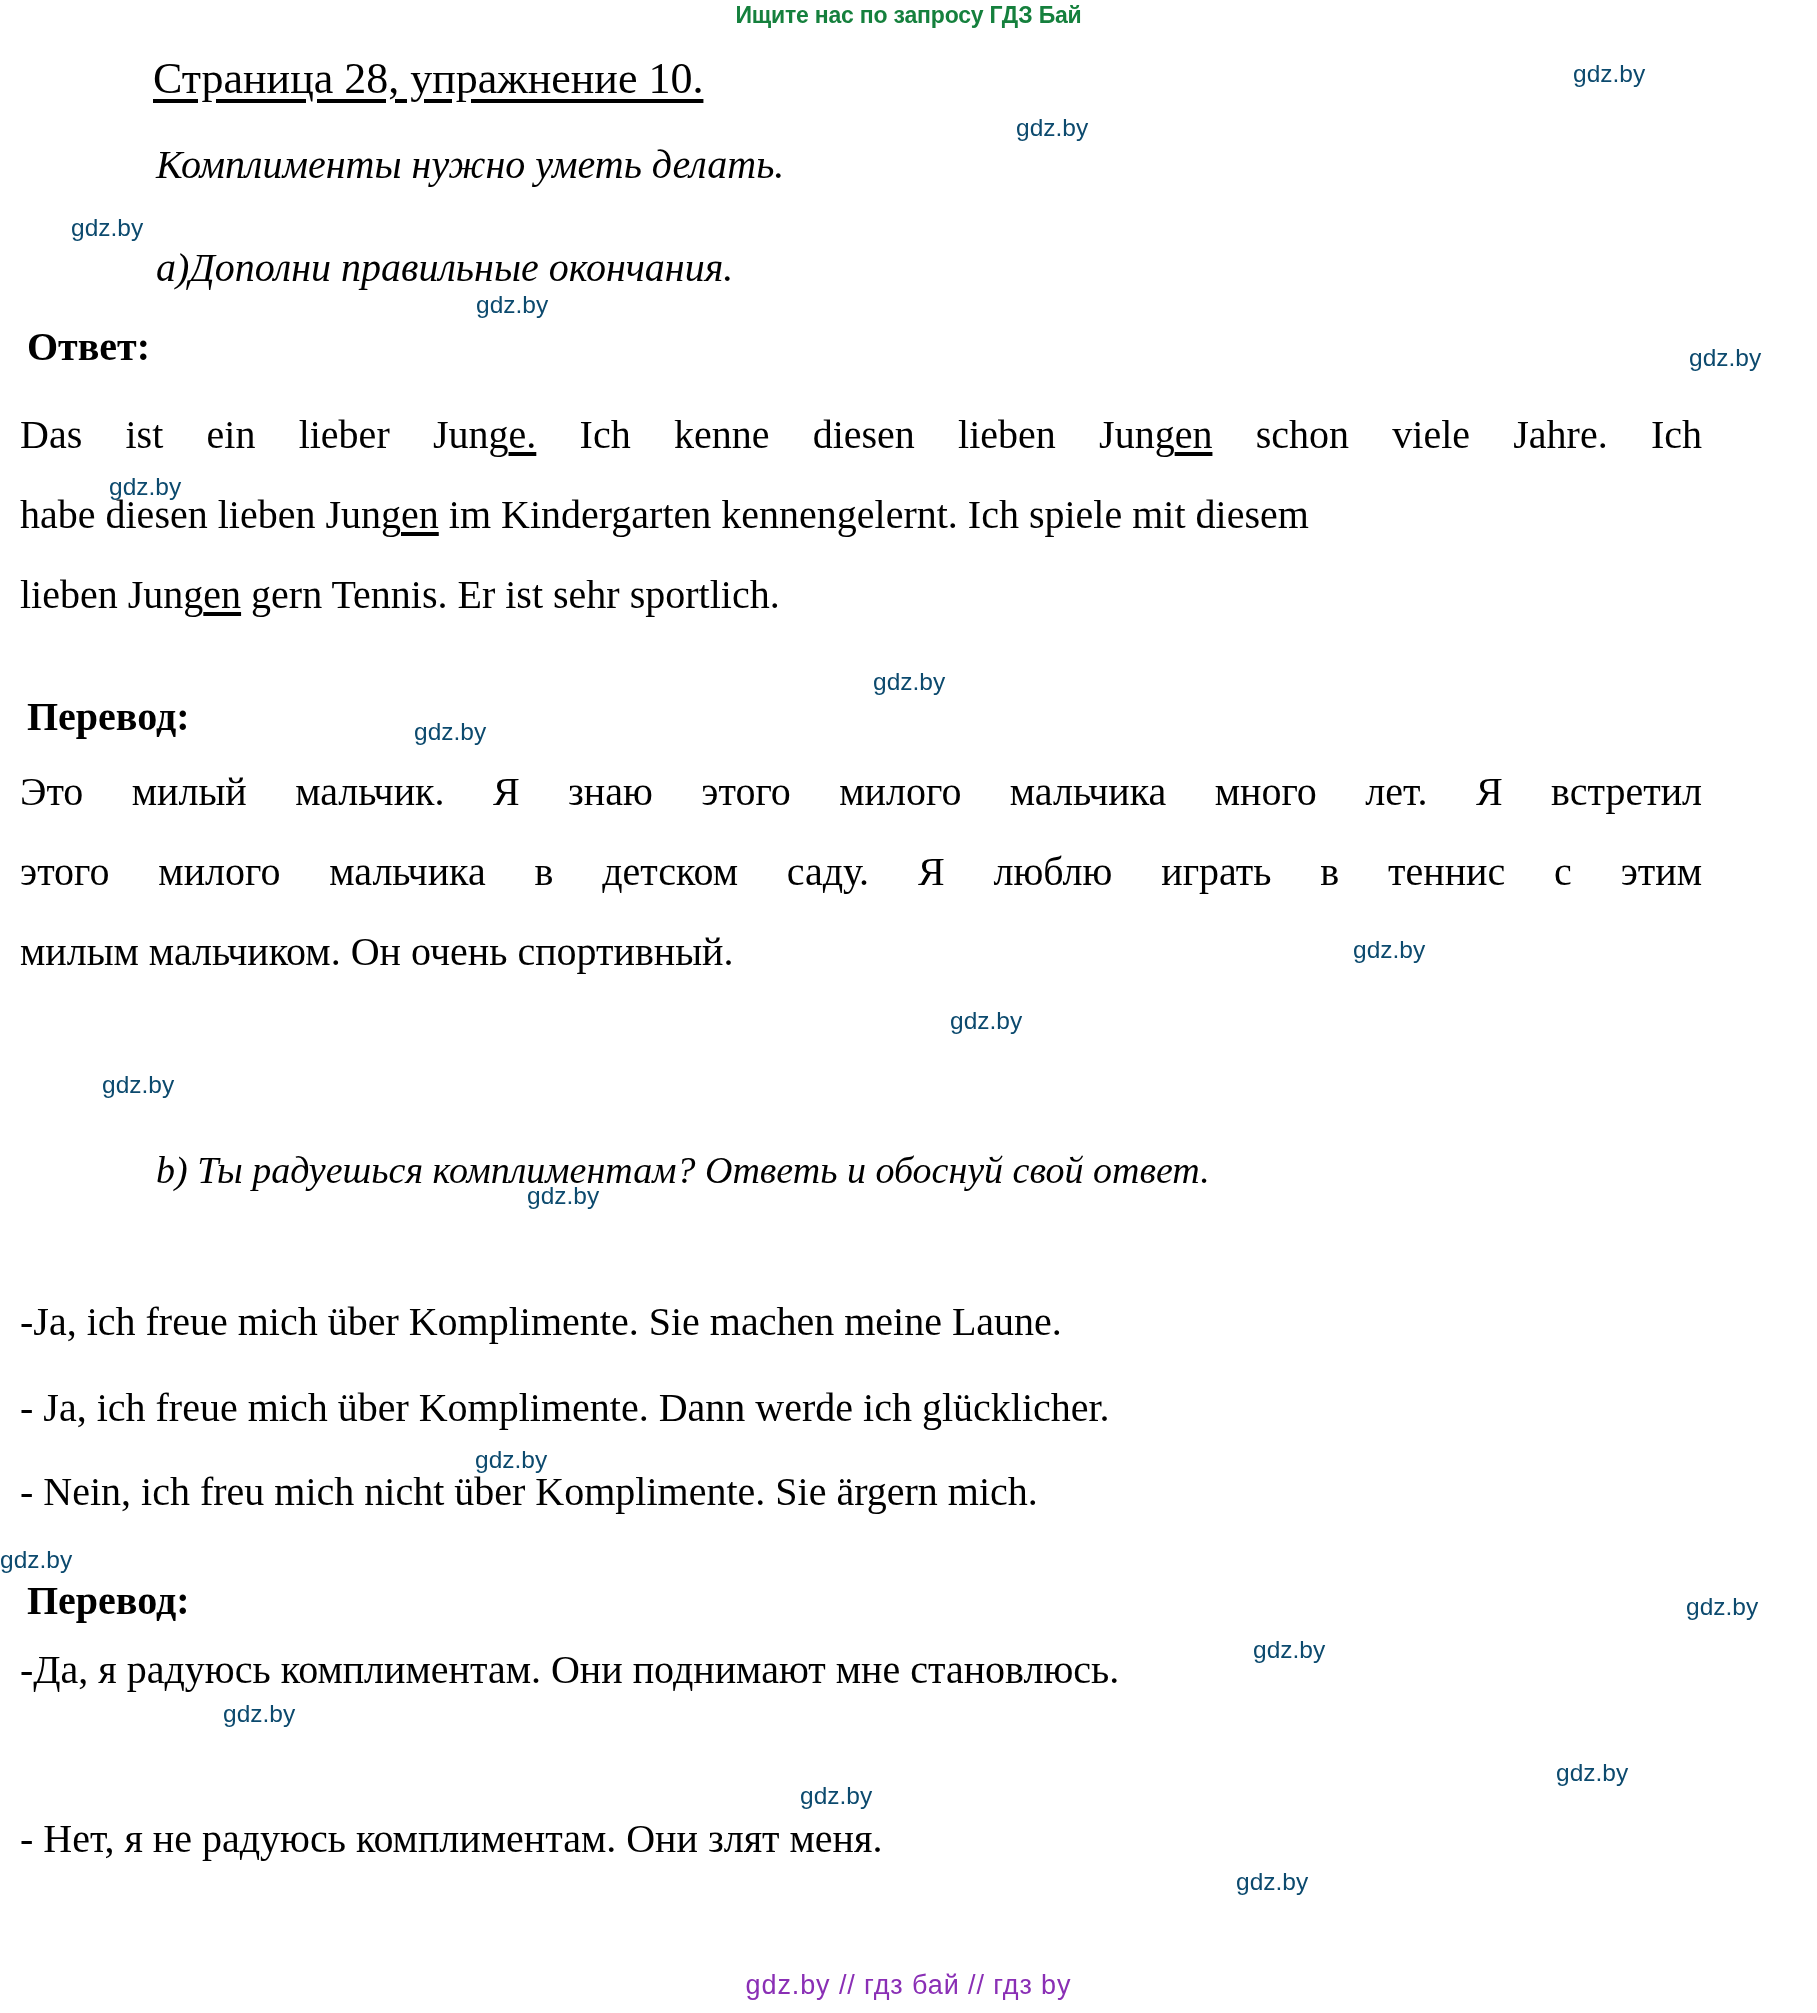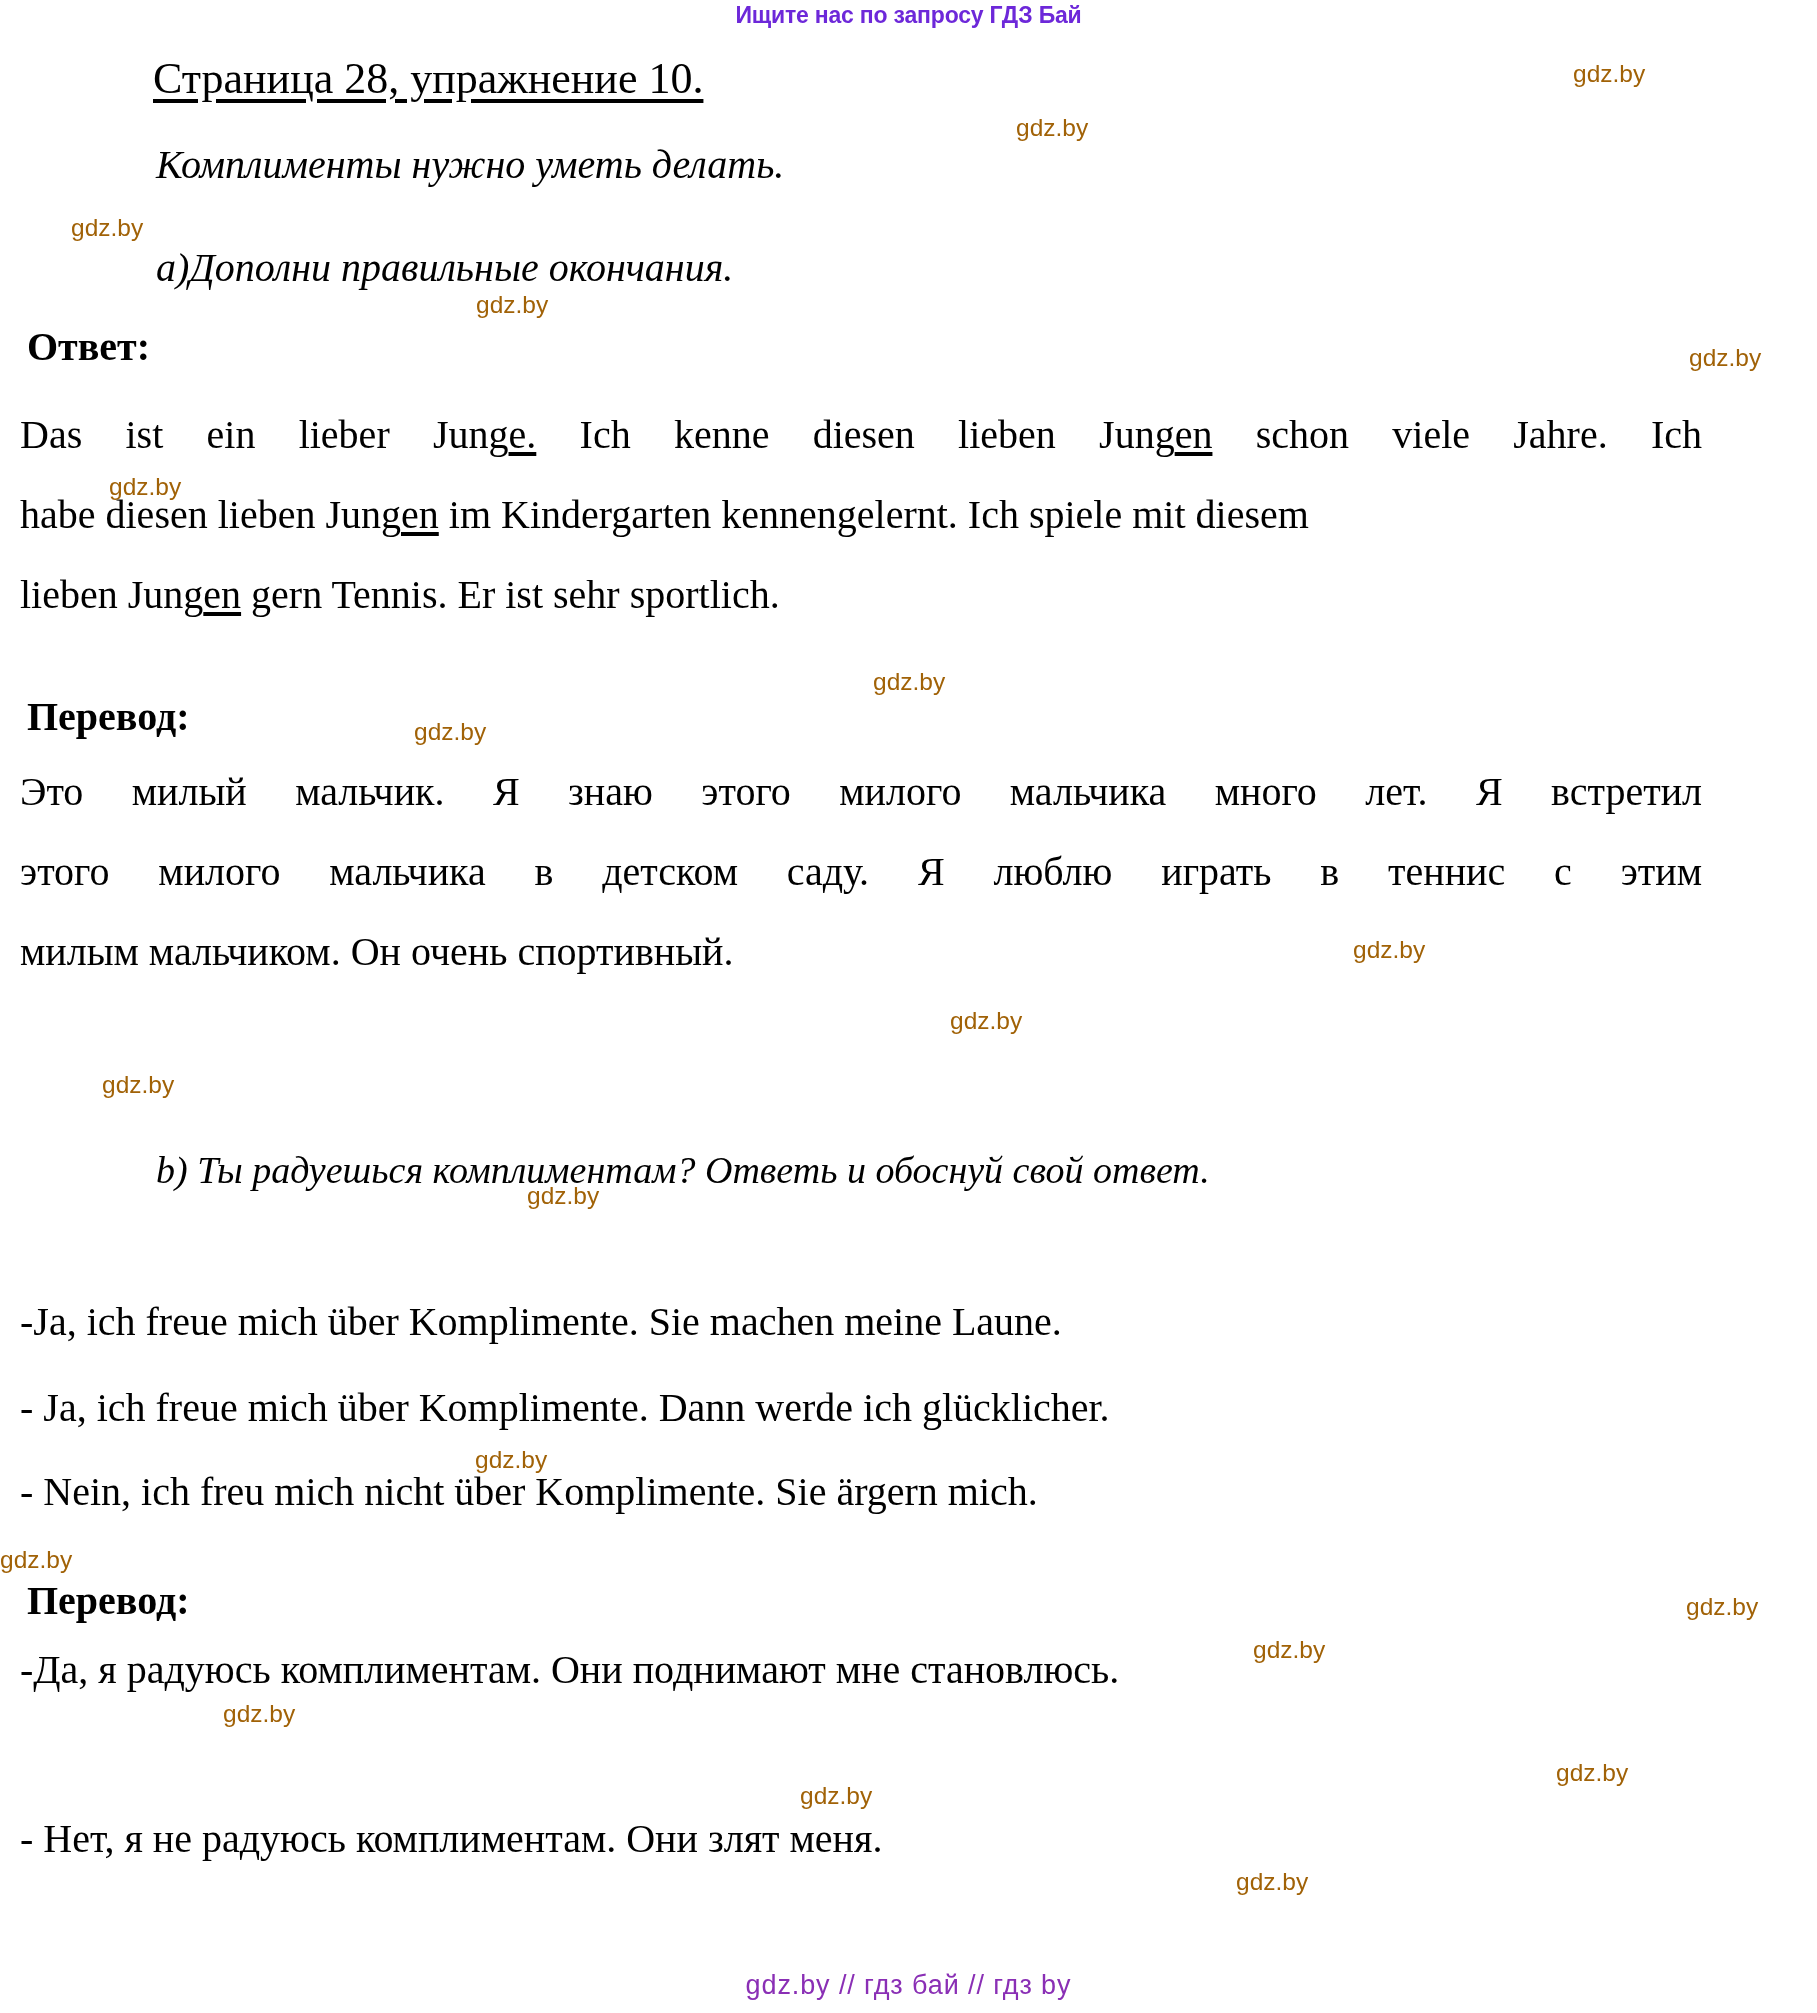--- a/index.html
+++ b/index.html
@@ -19,21 +19,21 @@
   
   .promo {
     position: absolute;
     top: 1.8px;
     left: 0;
     width: 1817px;
     text-align: center;
     font-family: "Liberation Sans", sans-serif;
     font-weight: bold;
     font-size: 23px;
-    color: #6d28d9;
+    color: #15803d;
     letter-spacing: -0.2px;
   }
 
   
   .sheet {
     position: absolute;
     top: 0;
     left: 0;
     width: 1817px;
     height: 2014px;
@@ -104,21 +104,21 @@
   .t2 { top: 1730px; }
   .t3 { top: 1815px; }
 
   u.fill { text-decoration: underline; text-underline-offset: 3.6px; }
 
   
   .wm {
     position: absolute;
     font-family: "Liberation Sans", sans-serif;
     font-size: 24.5px;
-    color: #a16207;
+    color: #0c4a6e;
     white-space: nowrap;
     pointer-events: none;
   }
 
   
   .footer {
     position: absolute;
     left: 0;
     bottom: 12.7px;
     width: 1817px;

